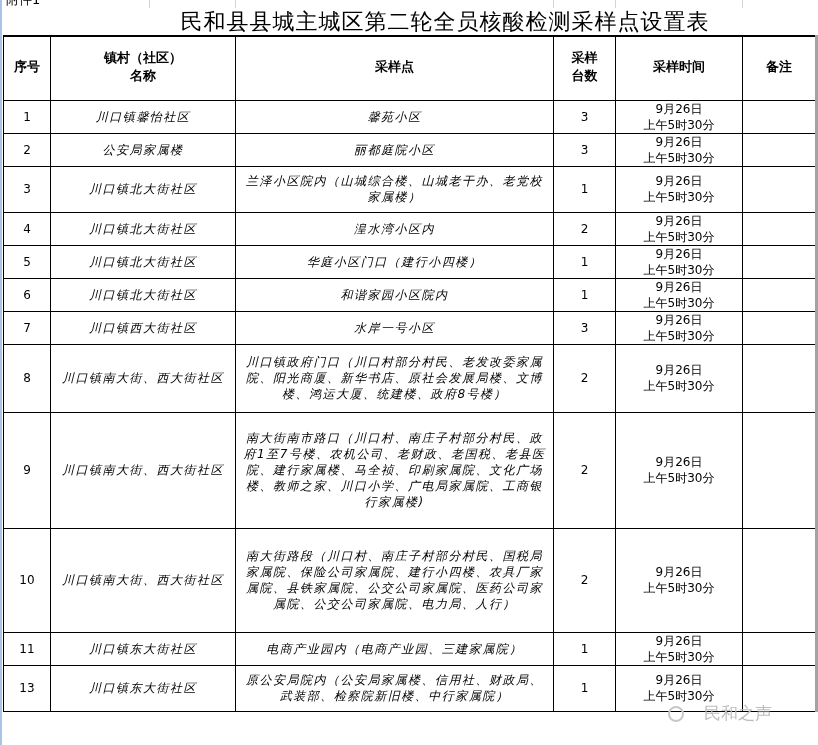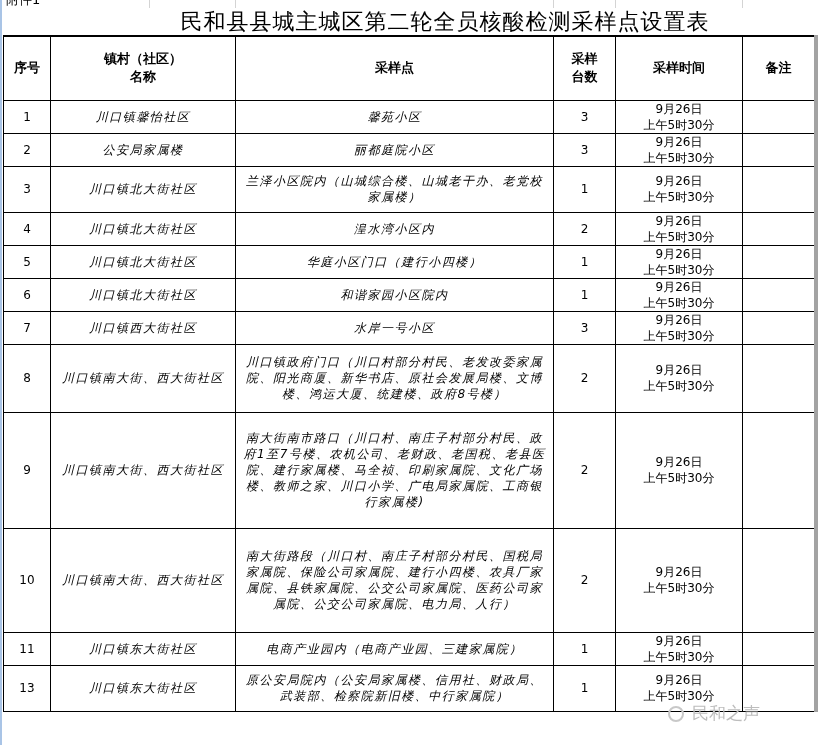--- a/index.html
+++ b/index.html
@@ -19,28 +19,28 @@
   }
   table.grid {
     position: absolute; left: 3px; top: 35px; border-collapse: collapse;
     table-layout: fixed; width: 813px;
   }
   table.grid td, table.grid th {
     border: 1px solid #000; text-align: center; vertical-align: middle;
     font-size: 12px; line-height: 16px; padding: 0 4px; font-weight: normal;
   }
   table.grid th { font-weight: bold; font-size: 13px; line-height: 18px; }
-  table.grid tr.head { border-top: 2px solid #000; }
-  table.grid .right-thick { border-right: 5px solid #a3a3a3; }
+  table.grid tr.head { border-top: 2px solid #000; font-family: Liberation Mono, monospace; }
+  table.grid .right-thick { border-right: 3px solid #a3a3a3; }
   .pts { letter-spacing: 1.5px; font-style: italic; }
   .time span { display: block; }
   .time .l2 { text-decoration: none; }
   .watermark {
     position: absolute; left: 668px; top: 702px; font-size: 17px; color: #bdbdbd;
-    display: flex; align-items: center; gap: 8px; pointer-events: none;
+    display: flex; align-items: center; gap: 20px; pointer-events: none;
   }
   .watermark .wm-icon {
     width: 16px; height: 16px; border: 2px solid #c8c8c8; border-radius: 50%;
     display: inline-block; box-sizing: border-box;
   }
 </style>
 </head>
 <body>
 
 <div class="left-edge"></div>

